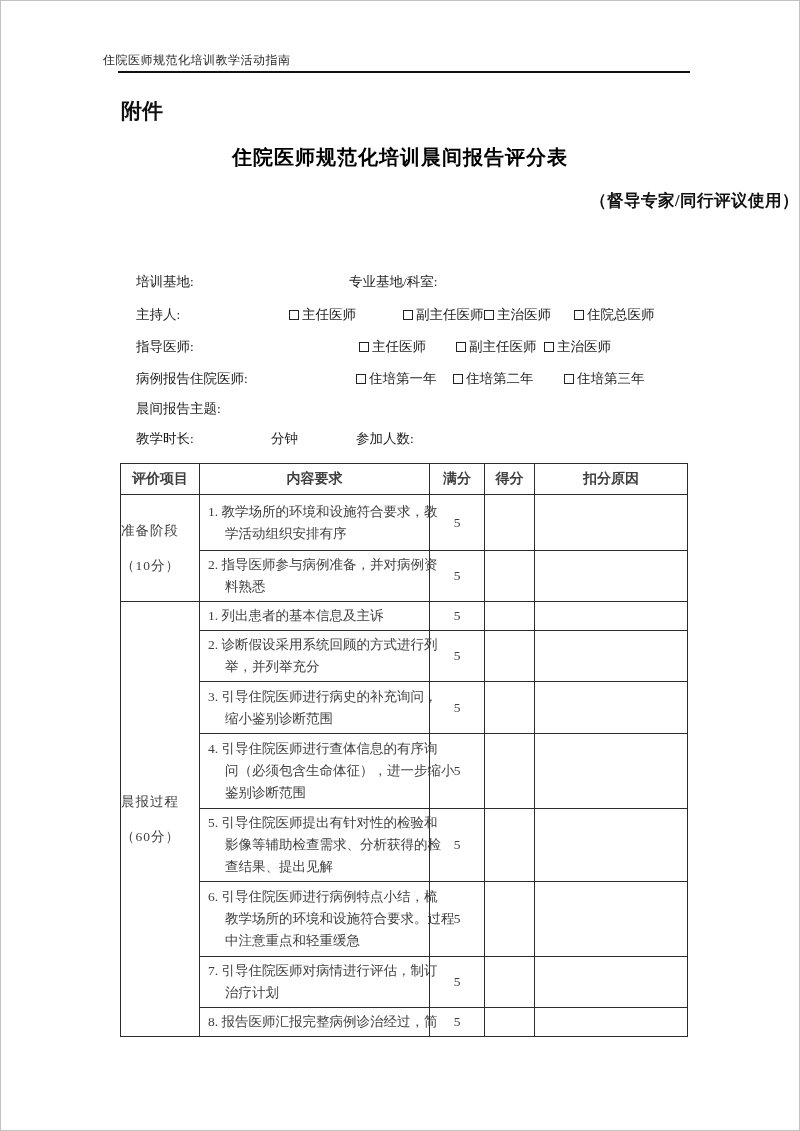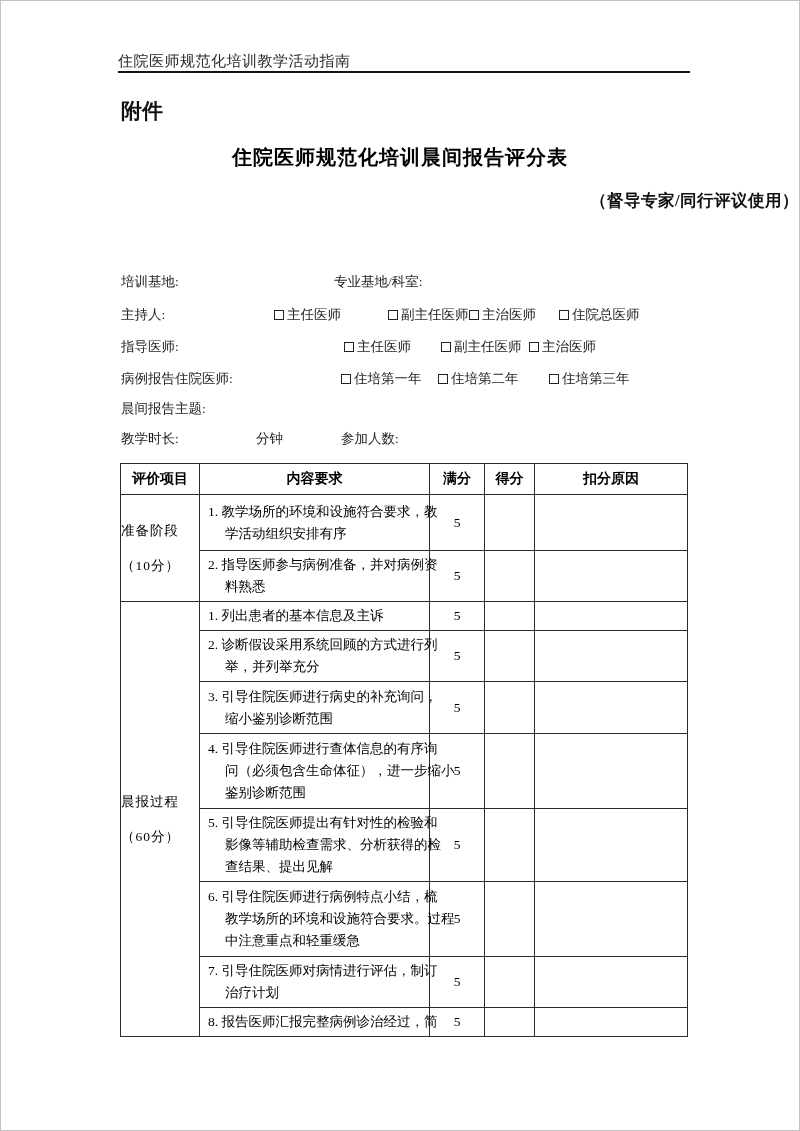--- a/index.html
+++ b/index.html
@@ -3,48 +3,48 @@
 <meta charset="utf-8">
 <style>
   * { margin:0; padding:0; box-sizing:border-box; }
   html,body { background:#e8e8e8; }
   .page {
     position:relative; width:800px; height:1131px; background:#ffffff;
     border:1px solid #c2c2c2; overflow:hidden;
     font-family:"Liberation Serif","DejaVu Serif",serif; color:#1d1d1d;
   }
   .running-header {
-    position:absolute; left:117px; top:51px; font-size:15px; color:#2a2a2a;
+    position:absolute; left:102px; top:51px; font-size:12px; color:#2a2a2a;
     letter-spacing:0.5px;
   }
   .header-rule {
     position:absolute; left:117px; top:70px; width:572px; height:2px; background:#111;
   }
   .attachment-label {
     position:absolute; left:120px; top:96px; font-size:21px; font-weight:bold;
     font-family:"Liberation Sans","DejaVu Sans",sans-serif; color:#111;
   }
   .page-title {
     position:absolute; left:0; top:143px; width:100%; text-align:center;
     font-size:20px; font-weight:bold; letter-spacing:1px; color:#000000;
   }
   .page-subtitle {
     position:absolute; left:0; top:189px; width:100%; text-align:right;
     font-size:16.5px; font-weight:bold; letter-spacing:0.5px; color:#111;
   }
   .form-area { position:absolute; left:120px; top:0; width:566px; }
   .form-row { position:absolute; left:0; width:566px; height:22px; font-size:13.5px; }
-  .form-row .pos { position:absolute; top:0; white-space:nowrap; }
+  .form-row .pos { position:absolute; top:0; white-space:nowrap;margin-left:15px; }
   .cb {
     display:inline-block; width:10px; height:10px; border:1.3px solid #222;
     margin-right:3px; vertical-align:-1px; background:#fff;
   }
   .score-table {
     position:absolute; left:119px; top:462px; width:567px;
-    border-collapse:collapse; table-layout:fixed; font-size:13.5px; color:#000000;
+    border-collapse:collapse; table-layout:fixed; font-size:13.5px; color:#404040;
   }
   .score-table td, .score-table th { border:1.4px solid #2b2b2b; }
   .score-table th { font-weight:bold; text-align:center; font-size:14px; }
   td.group { text-align:left; vertical-align:middle; }
   td.group span { display:block; line-height:35px; letter-spacing:1px; }
   td.content { vertical-align:middle; padding:3px 12px 3px 8px; }
   td.content .ln { display:block; line-height:22px; white-space:nowrap; }
   td.content .ln.cont { padding-left:17px; }
   td.num { text-align:center; vertical-align:middle; }
   .page-number {

